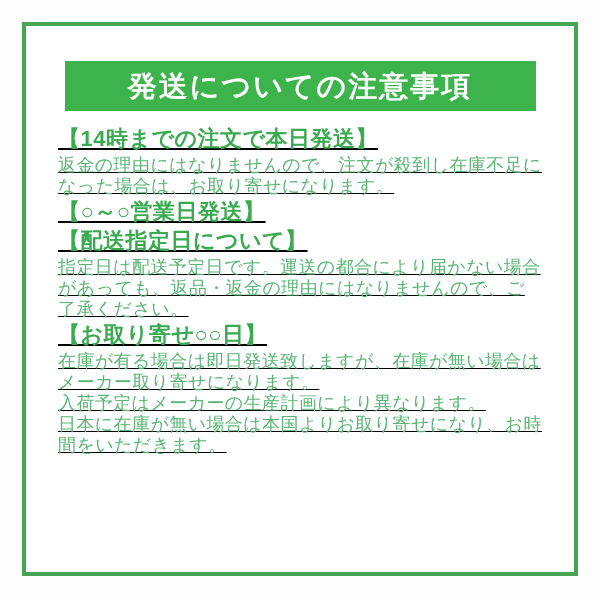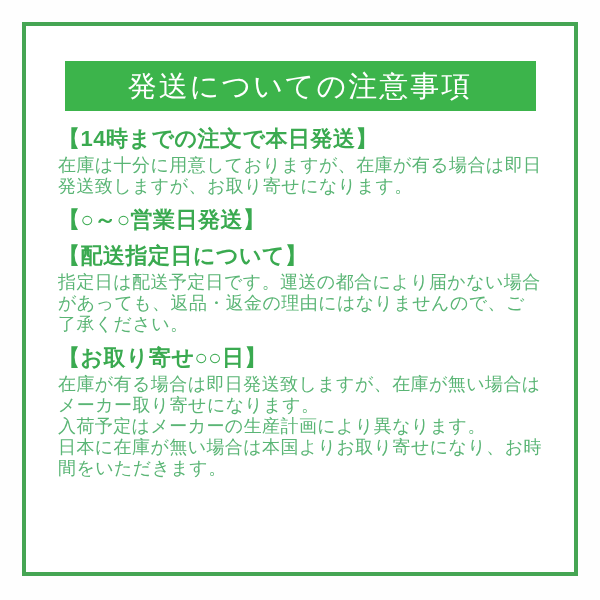--- a/index.html
+++ b/index.html
@@ -33,29 +33,30 @@
     margin: 35px auto 0 auto;
     width: 471px; height: 50px;
     background: var(--accent);
     display: flex;
     align-items: center;
     justify-content: center;
   }
   .header-bar .title {
     color: var(--header-text);
     font-size: 29px;
-    font-weight: 400;
+    font-weight: 700;
     letter-spacing: 2px;
     line-height: 1;
     white-space: nowrap;
   }
   .sections {
     padding: 0 32px;
+    text-decoration: underline;
   }
-  .section { margin-top: 10px; }
+  .section { margin-top: 2px; }
   .section:first-of-type { margin-top: 15px; }
   .section-heading {
     color: var(--heading);
     font-size: 22px;
     font-weight: 700;
     line-height: 26px;
     letter-spacing: 0.5px;
     margin-bottom: 3px;
     white-space: nowrap;
   }
@@ -76,21 +77,21 @@
 
     <div class="header-bar">
       <span class="title">発送についての注意事項</span>
     </div>
 
     <div class="sections">
 
       <div class="section">
         <div class="section-heading">【14時までの注文で本日発送】</div>
         <div class="section-body">
-          <p>在庫は十分に用意しておりますが、在庫が有る場合は即日発送致しますが、お取り寄せになります。</p>
+          <p>返金の理由にはなりませんので、注文が殺到し在庫不足になった場合は、お取り寄せになります。</p>
         </div>
       </div>
 
       <div class="section">
         <div class="section-heading">【○～○営業日発送】</div>
       </div>
 
       <div class="section">
         <div class="section-heading">【配送指定日について】</div>
         <div class="section-body">

